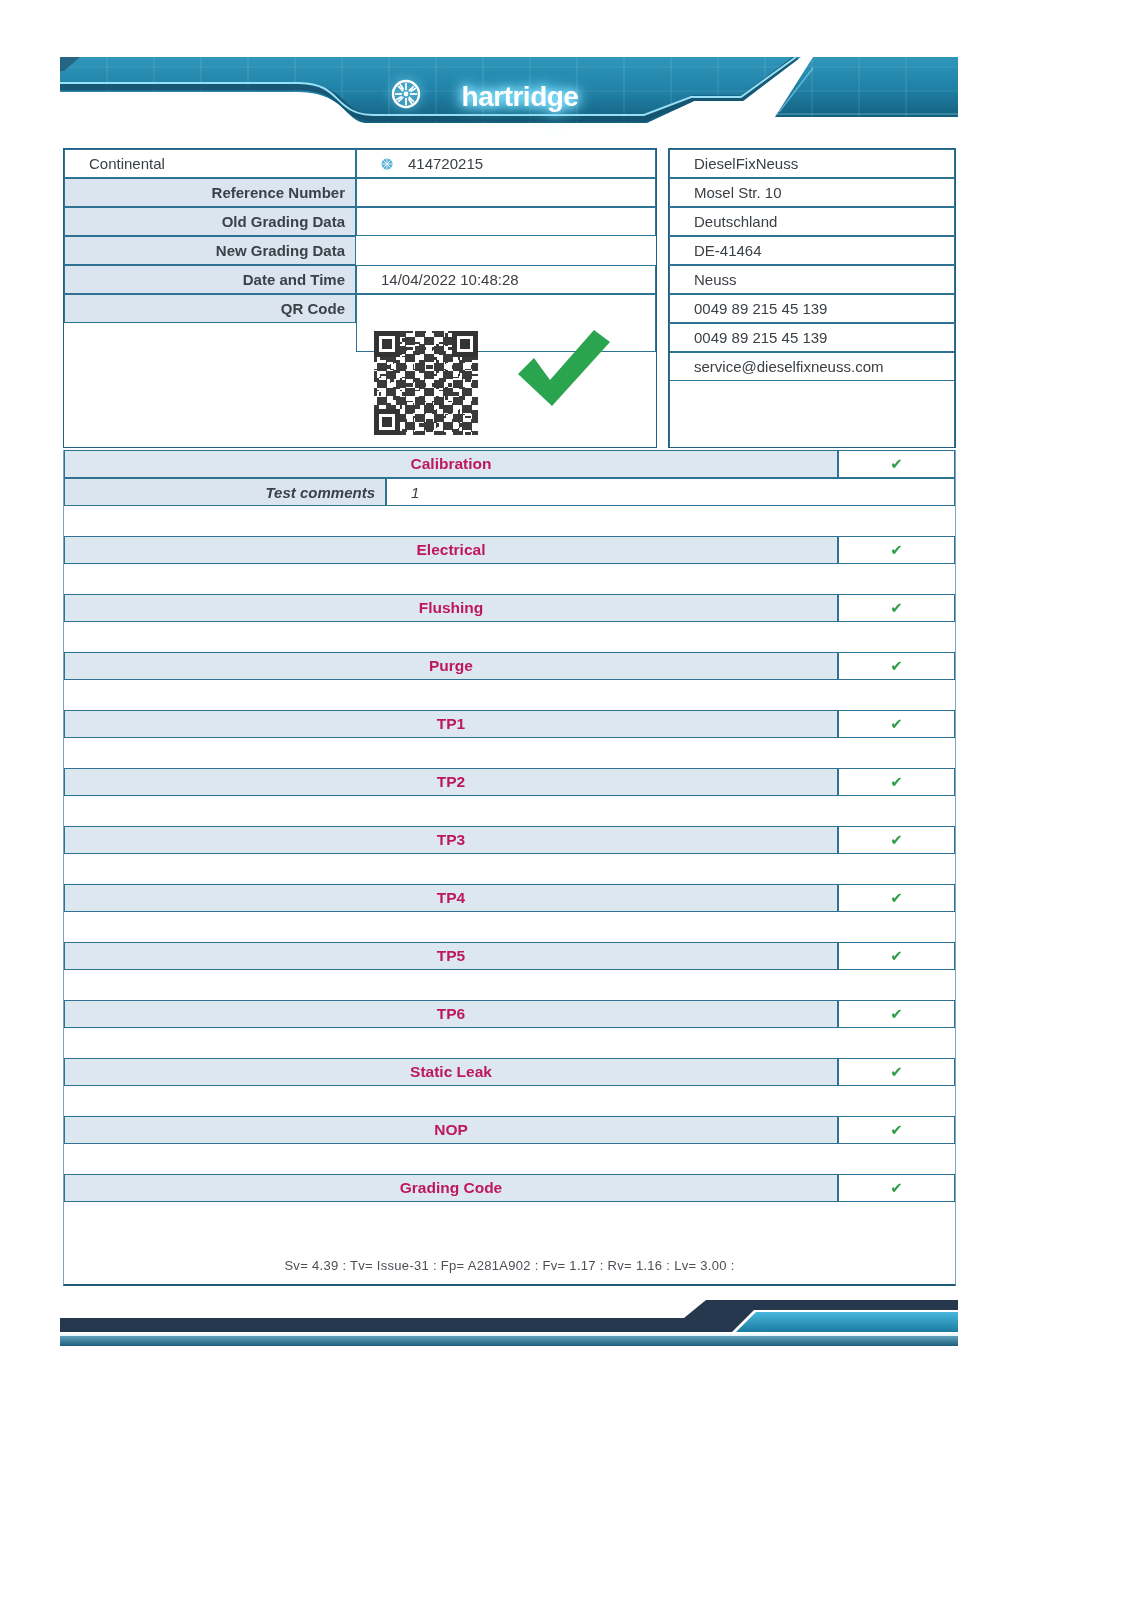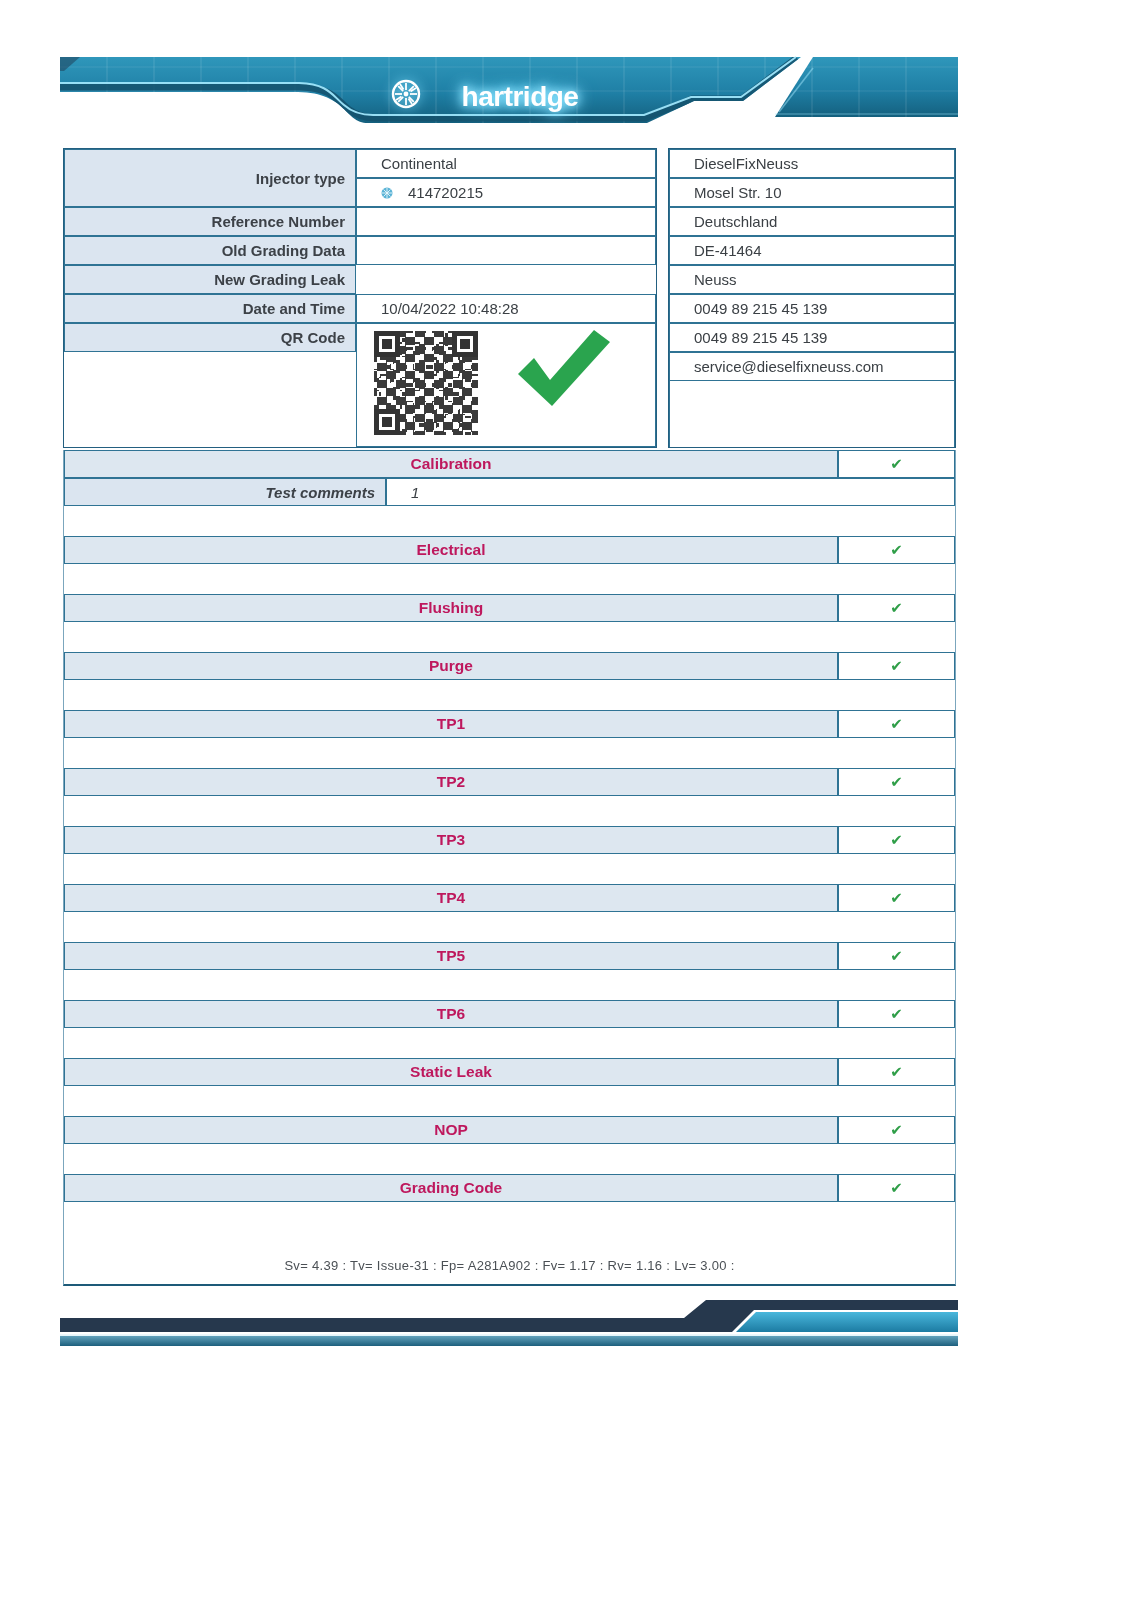--- a/index.html
+++ b/index.html
@@ -111,42 +111,41 @@
             <line x1="18.5" y1="20.5" x2="22" y2="26"></line>
           <line x1="26" y1="10" x2="20.5" y2="13.5"></line>
             <line x1="11.5" y1="18.5" x2="6" y2="22"></line>
         </g>
       </svg>
       <span>hartridge</span>
     </div>
   </div>
 
   <div class="info-left">
-    <div class="cell lbl span2">Injector type</div>
     <div class="cell val">Continental</div>
     <div class="cell val">
       <svg class="dot-icon" viewBox="0 0 12 12">
         <circle cx="6" cy="6" r="5.5" fill="#5ab3d6"></circle>
         <g stroke="#eaf7fc" stroke-width="0.9">
           <line x1="6" y1="1" x2="6" y2="11"></line>
             <line x1="1" y1="6" x2="11" y2="6"></line>
           <line x1="2.5" y1="2.5" x2="9.5" y2="9.5"></line>
             <line x1="9.5" y1="2.5" x2="2.5" y2="9.5"></line>
         </g>
       </svg>
       <span>414720215</span>
     </div>
     <div class="cell lbl">Reference Number</div>
     <div class="cell val"></div>
     <div class="cell lbl">Old Grading Data</div>
     <div class="cell val"></div>
-    <div class="cell lbl">New Grading Leak</div>
+    <div class="cell lbl">New Grading Data</div>
     <div class="cell val bold">DD5STN</div>
     <div class="cell lbl">Date and Time</div>
-    <div class="cell val">10/04/2022 10:48:28</div>
+    <div class="cell val">14/04/2022 10:48:28</div>
     <div class="cell lbl">QR Code</div>
     <div class="cell val span2"></div>
     <div class="cell noborder"></div>
   </div>
 
   <div class="qr">
     <div class="noise"></div>
     <div class="finder f-tl">
         <i></i>
       </div>

